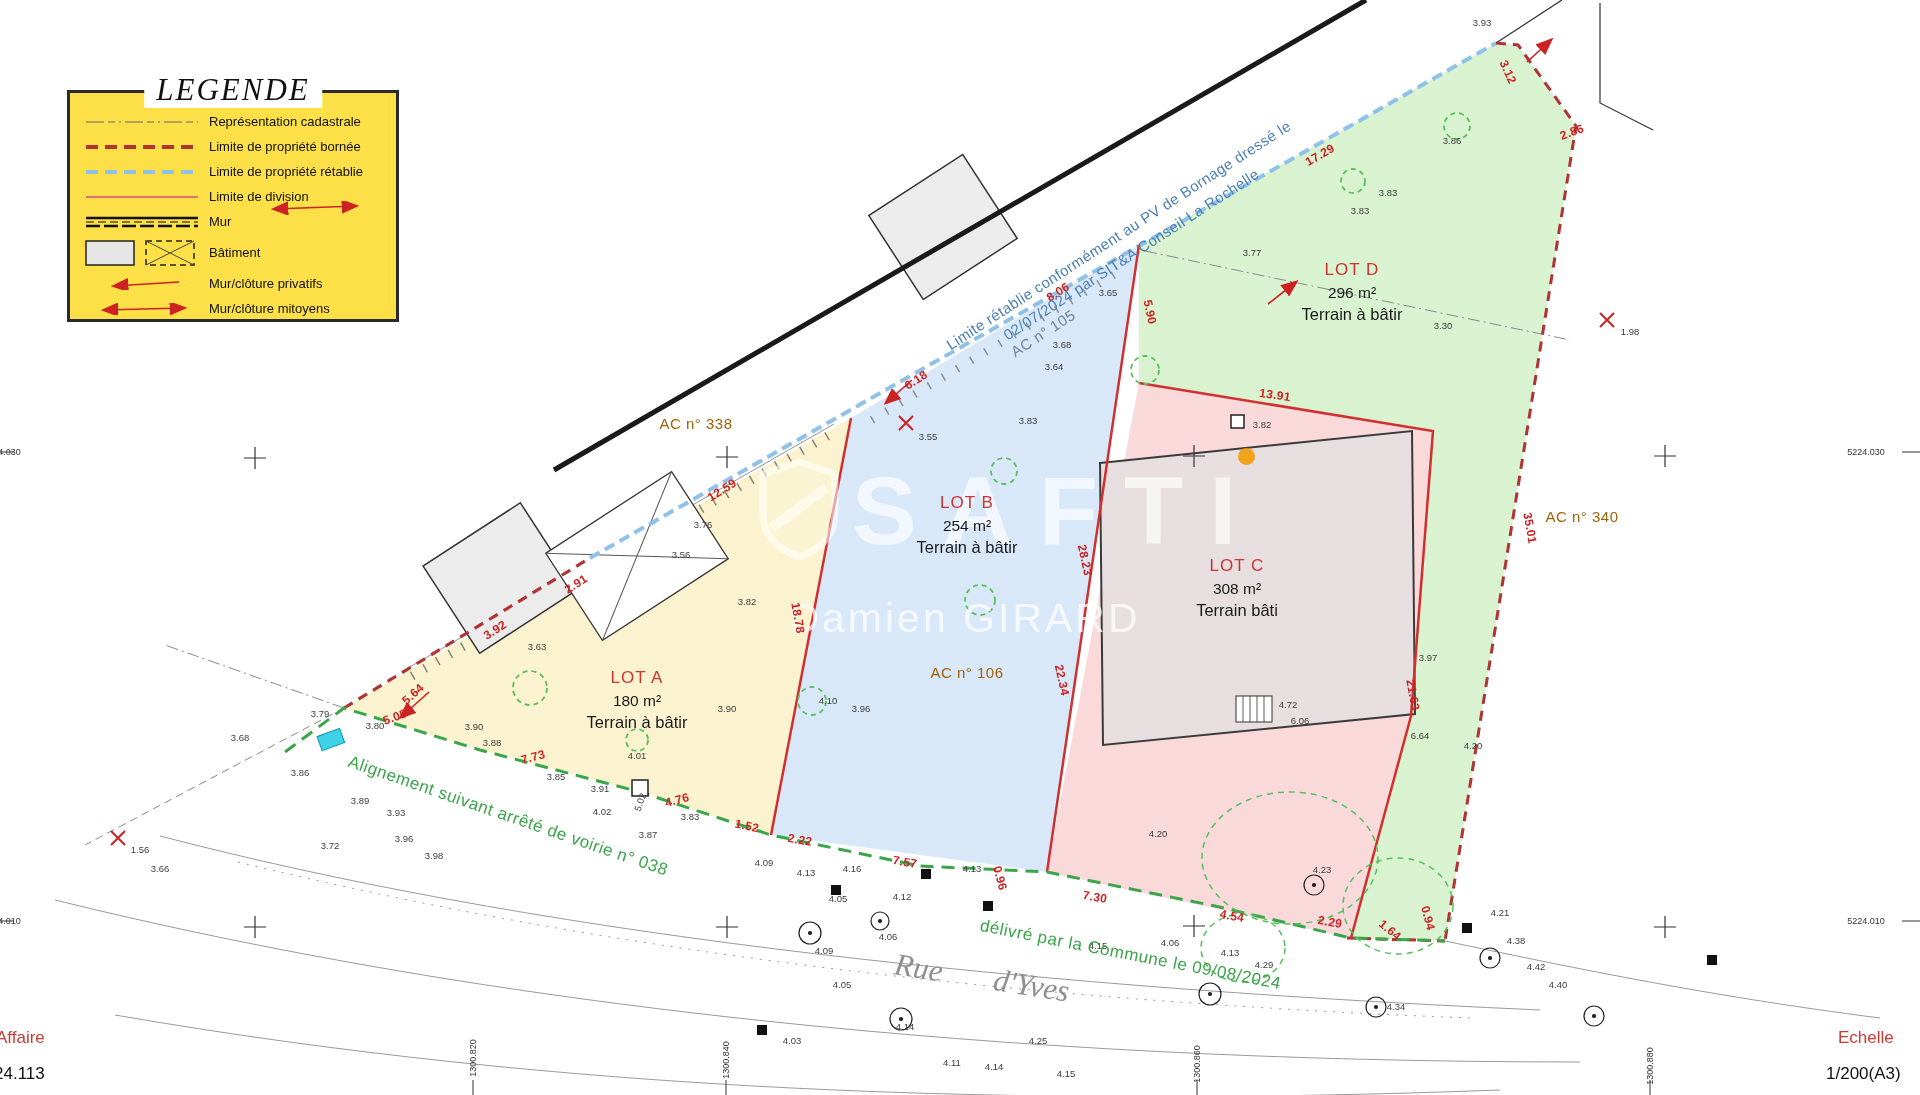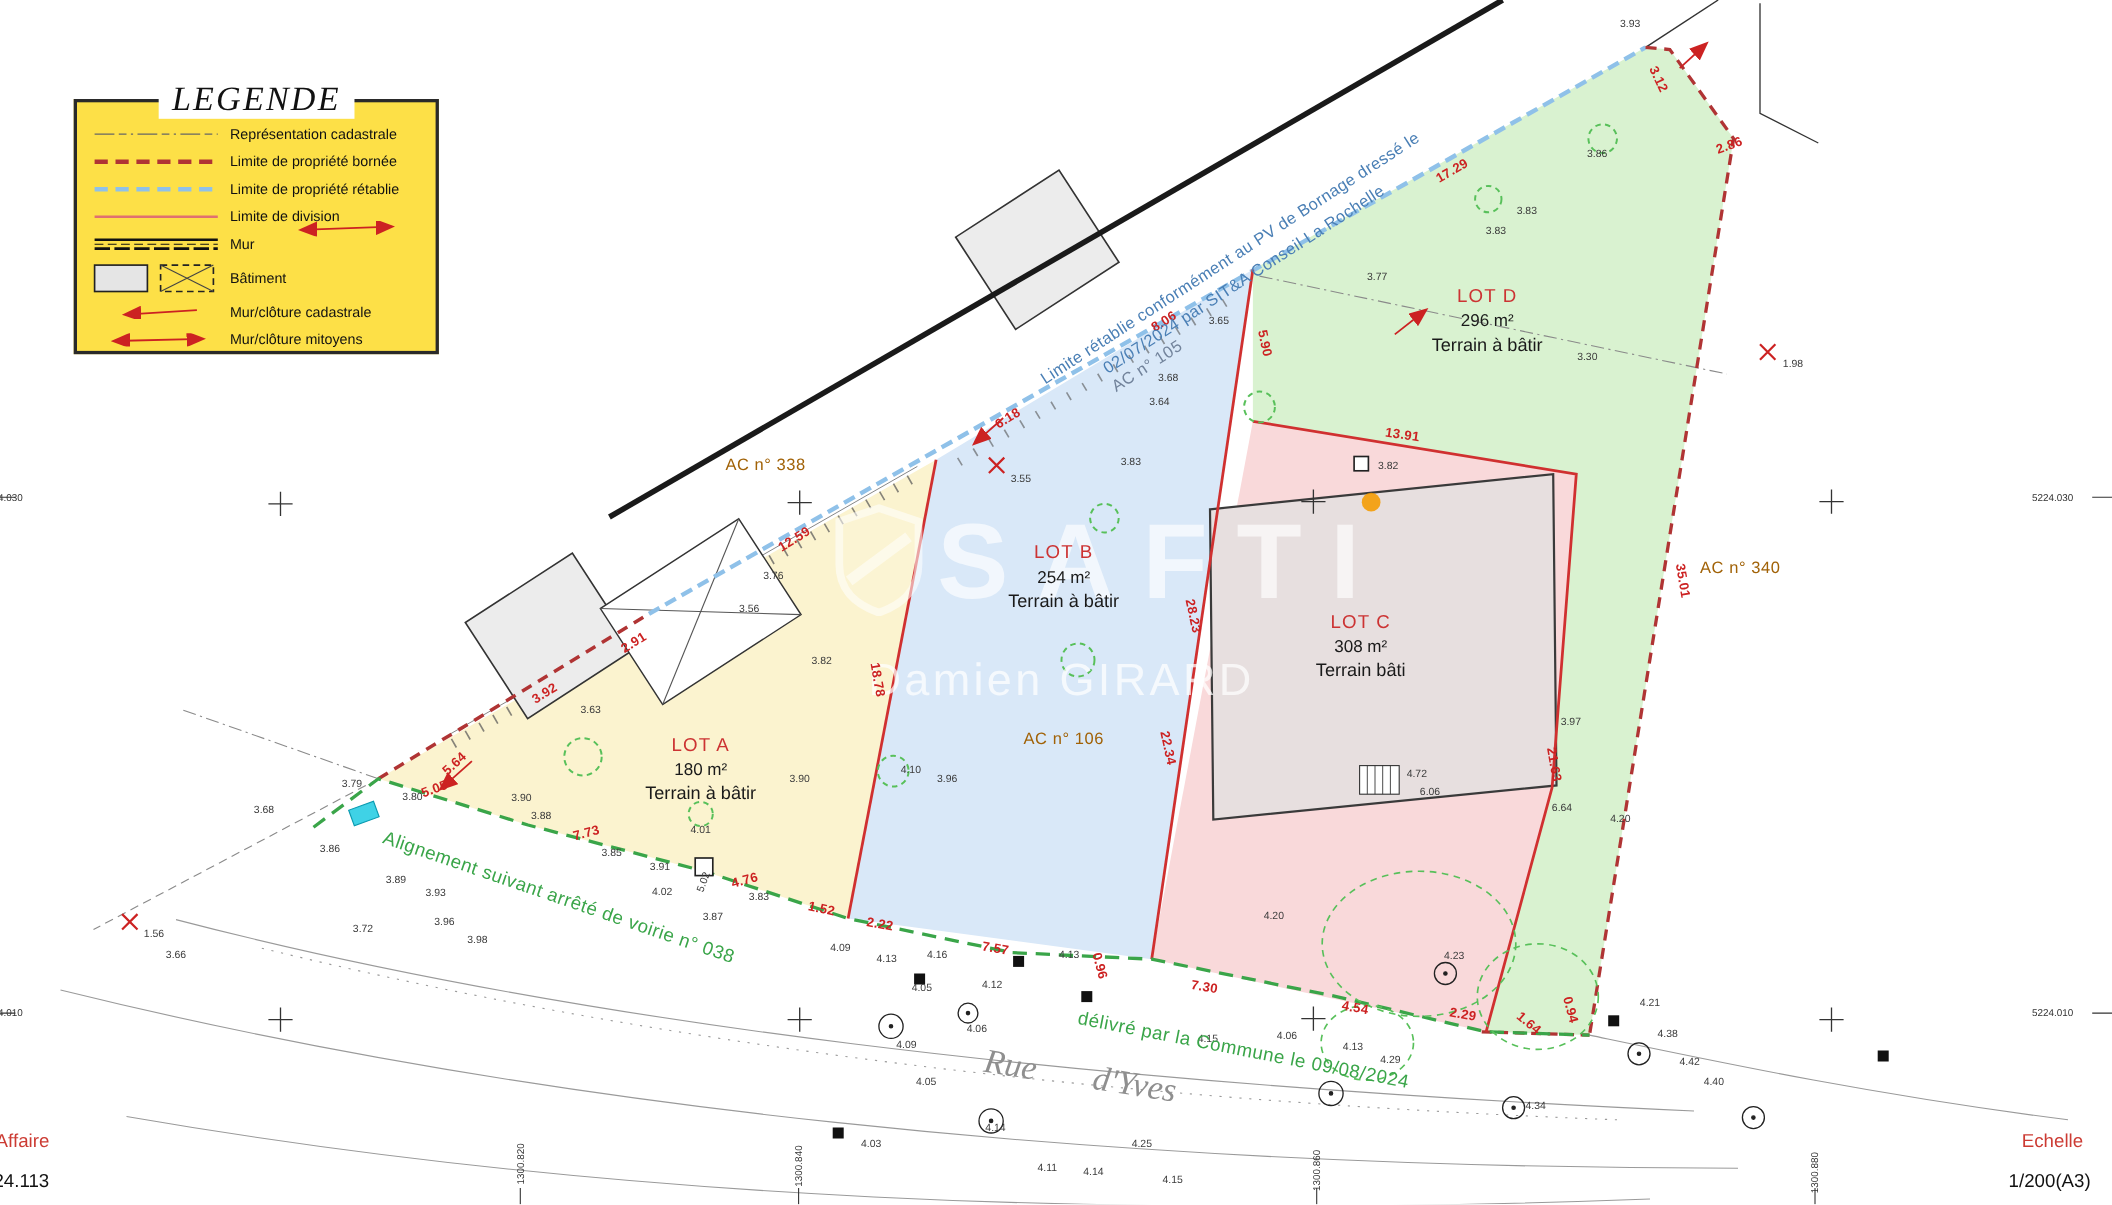--- a/index.html
+++ b/index.html
@@ -440,21 +440,21 @@
         <span class="legend-sample">
           <svg width="118" height="12">
             <defs>
                 <marker id="la1" markerWidth="11" markerHeight="9" refX="9" refY="4.5" orient="auto">
                   <path d="M0,0 L11,4.5 L0,9 z" fill="#cc2222"></path>
                 </marker>
               </defs>
             <line x1="95" y1="4" x2="30" y2="8" stroke="#cc2222" stroke-width="1.6" marker-end="url(#la1)"></line>
           </svg>
         </span>
-        <span class="legend-text">Mur/clôture cadastrale</span>
+        <span class="legend-text">Mur/clôture privatifs</span>
       </div>
       <div class="legend-row">
         <span class="legend-sample">
           <svg width="118" height="12">
             <defs>
               <marker id="la2" markerWidth="11" markerHeight="9" refX="9" refY="4.5" orient="auto">
                   <path d="M0,0 L11,4.5 L0,9 z" fill="#cc2222"></path>
                 </marker>
               <marker id="la3" markerWidth="11" markerHeight="9" refX="2" refY="4.5" orient="auto">
                   <path d="M11,0 L0,4.5 L11,9 z" fill="#cc2222"></path>

